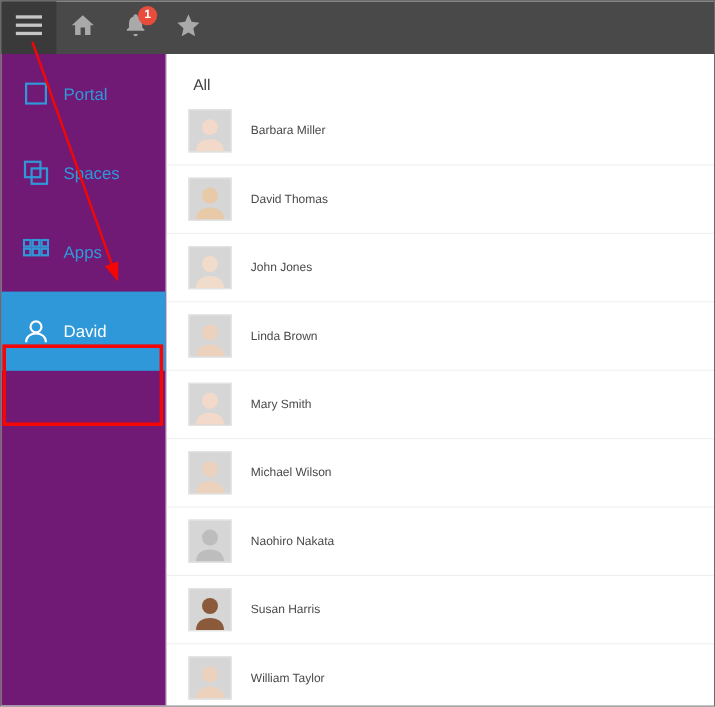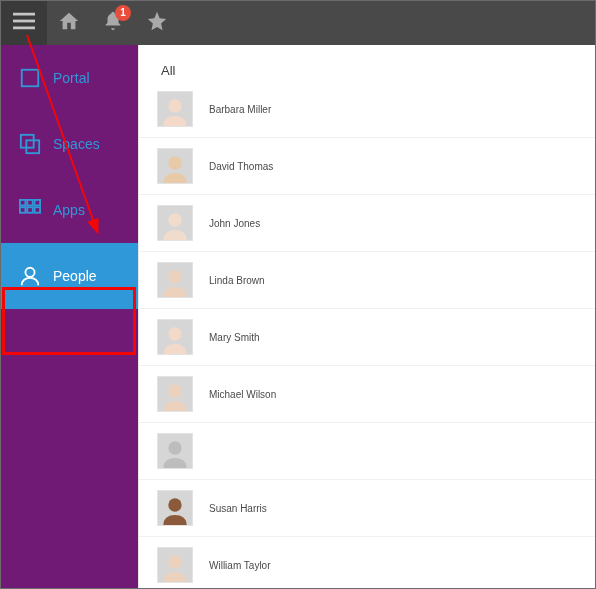--- a/index.html
+++ b/index.html
@@ -98,21 +98,21 @@
         </span>
         <span>Apps</span>
       </div>
       <div class="side-item selected">
         <span class="side-ico">
           <svg viewBox="0 0 24 24" width="22" height="22">
               <circle cx="12" cy="8" r="5" fill="none" stroke="#fff" stroke-width="2"></circle>
               <path d="M3 22c0-5 4-8 9-8s9 3 9 8" fill="none" stroke="#fff" stroke-width="2"></path>
             </svg>
         </span>
-        <span>People</span>
+        <span>David</span>
       </div>
       <div class="highlight"></div>
     </div>
 
     <div class="main">
       <div class="filter">
         <span>All</span>
       </div>
       <div class="list" id="people-list">
           <div class="row">
@@ -169,20 +169,21 @@
             </div>
             <span class="name">Michael Wilson</span>
           </div>
           <div class="row">
             <div class="avatar">
               <svg viewBox="0 0 36 36">
                 <circle cx="18" cy="12" r="8" fill="#bdbdbd"></circle>
                 <path d="M4 36c0-8 6-12 14-12s14 4 14 12" fill="#bdbdbd"></path>
               </svg>
             </div>
+            <span class="name">Naohiro Nakata</span>
           </div>
           <div class="row">
             <div class="avatar">
               <svg viewBox="0 0 36 36">
                 <circle cx="18" cy="12" r="8" fill="#8a5a3a"></circle>
                 <path d="M4 36c0-8 6-12 14-12s14 4 14 12" fill="#8a5a3a"></path>
               </svg>
             </div>
             <span class="name">Susan Harris</span>
           </div>

